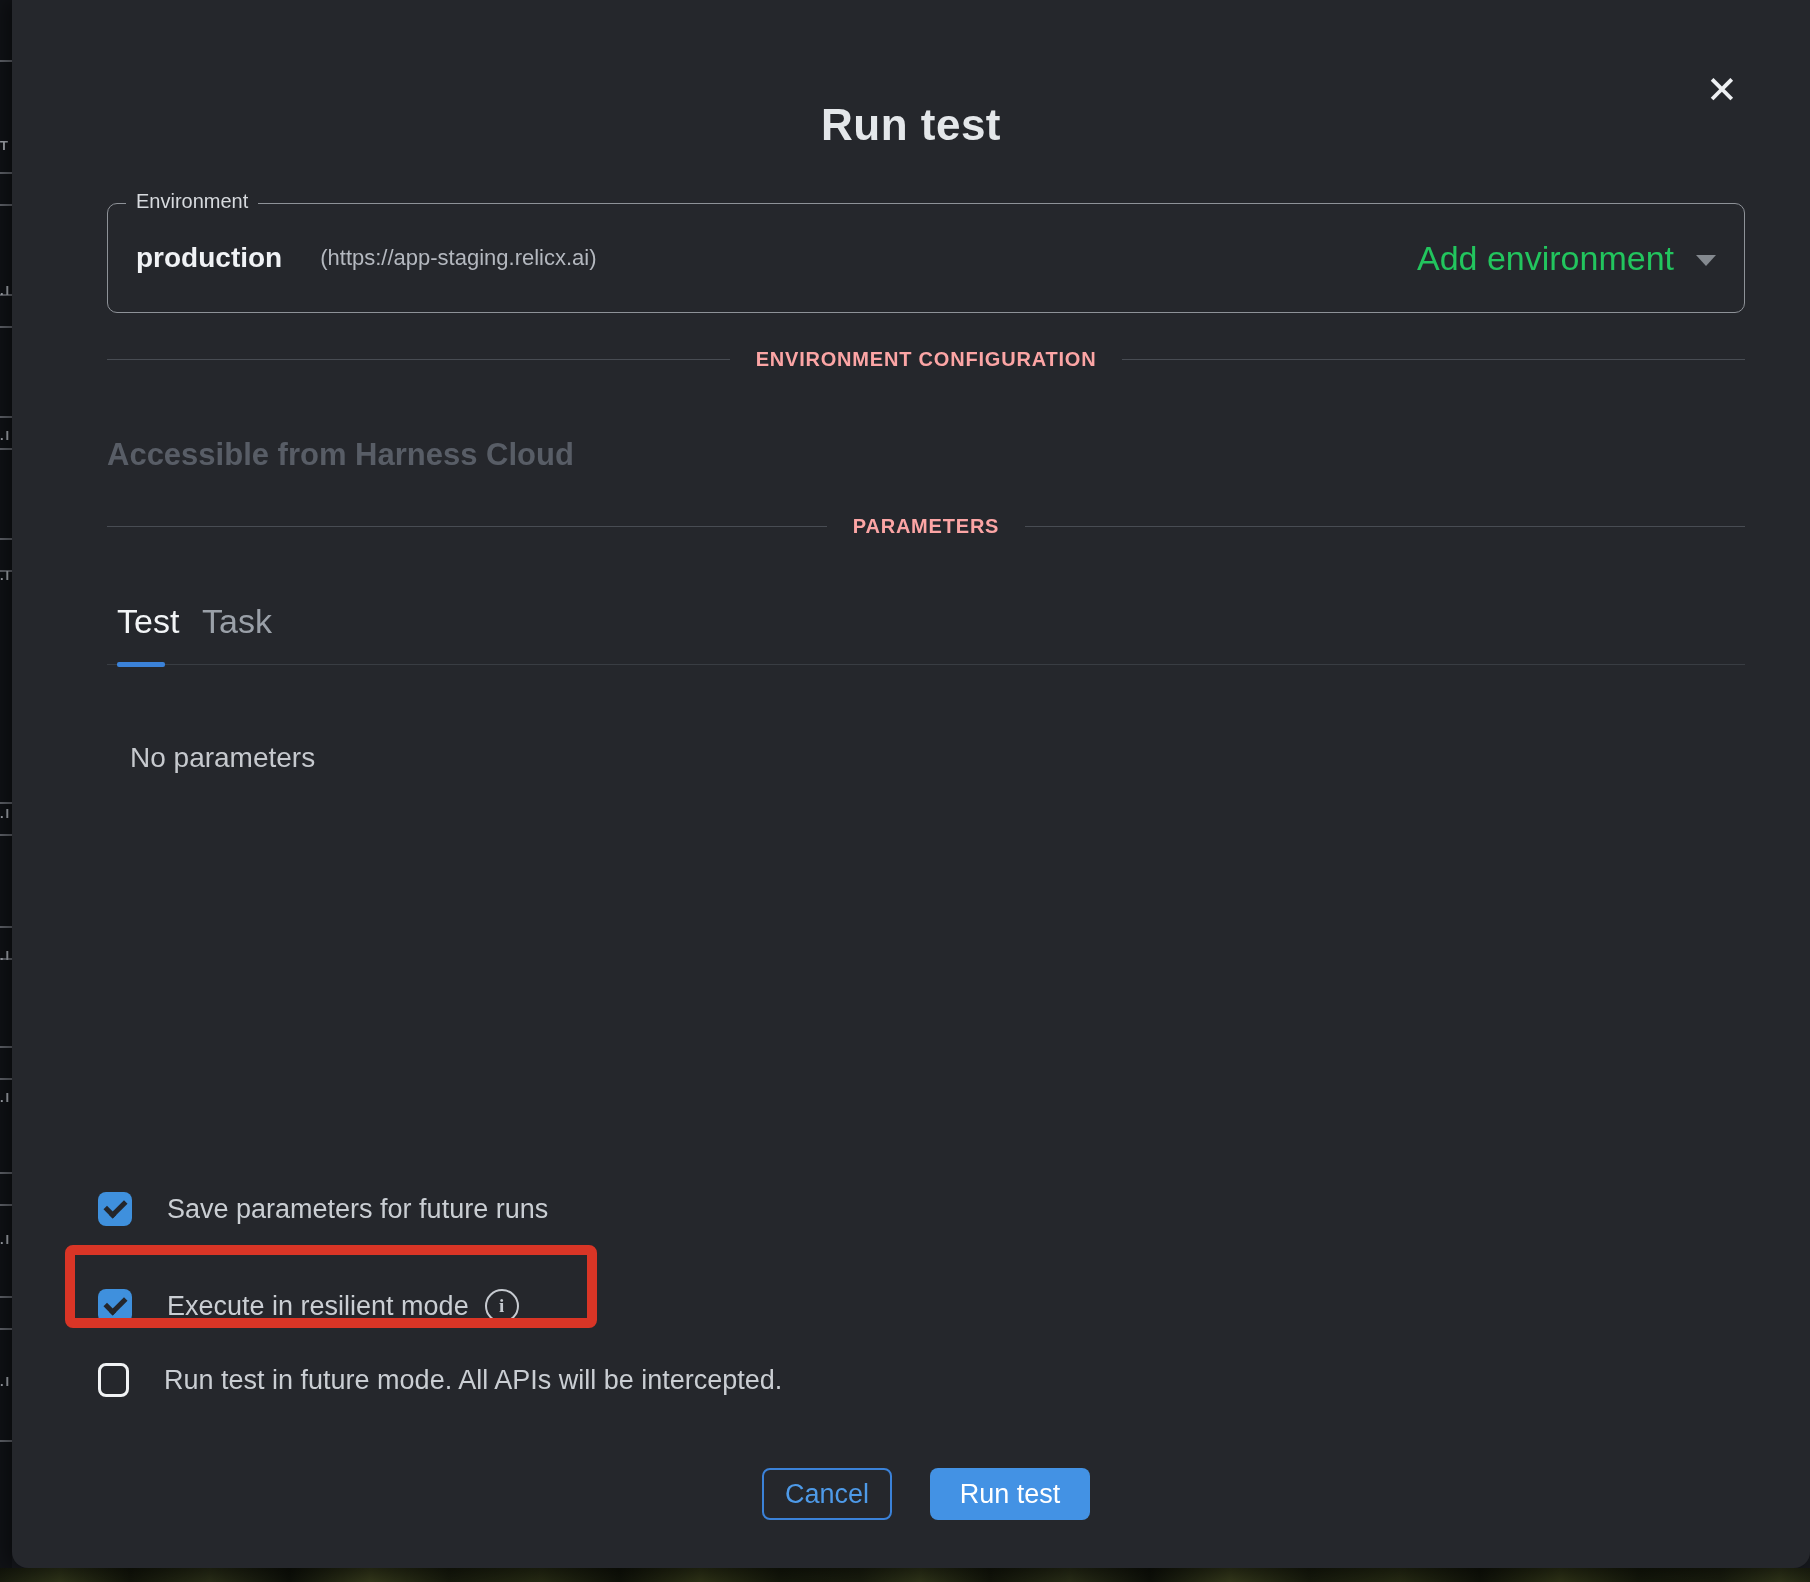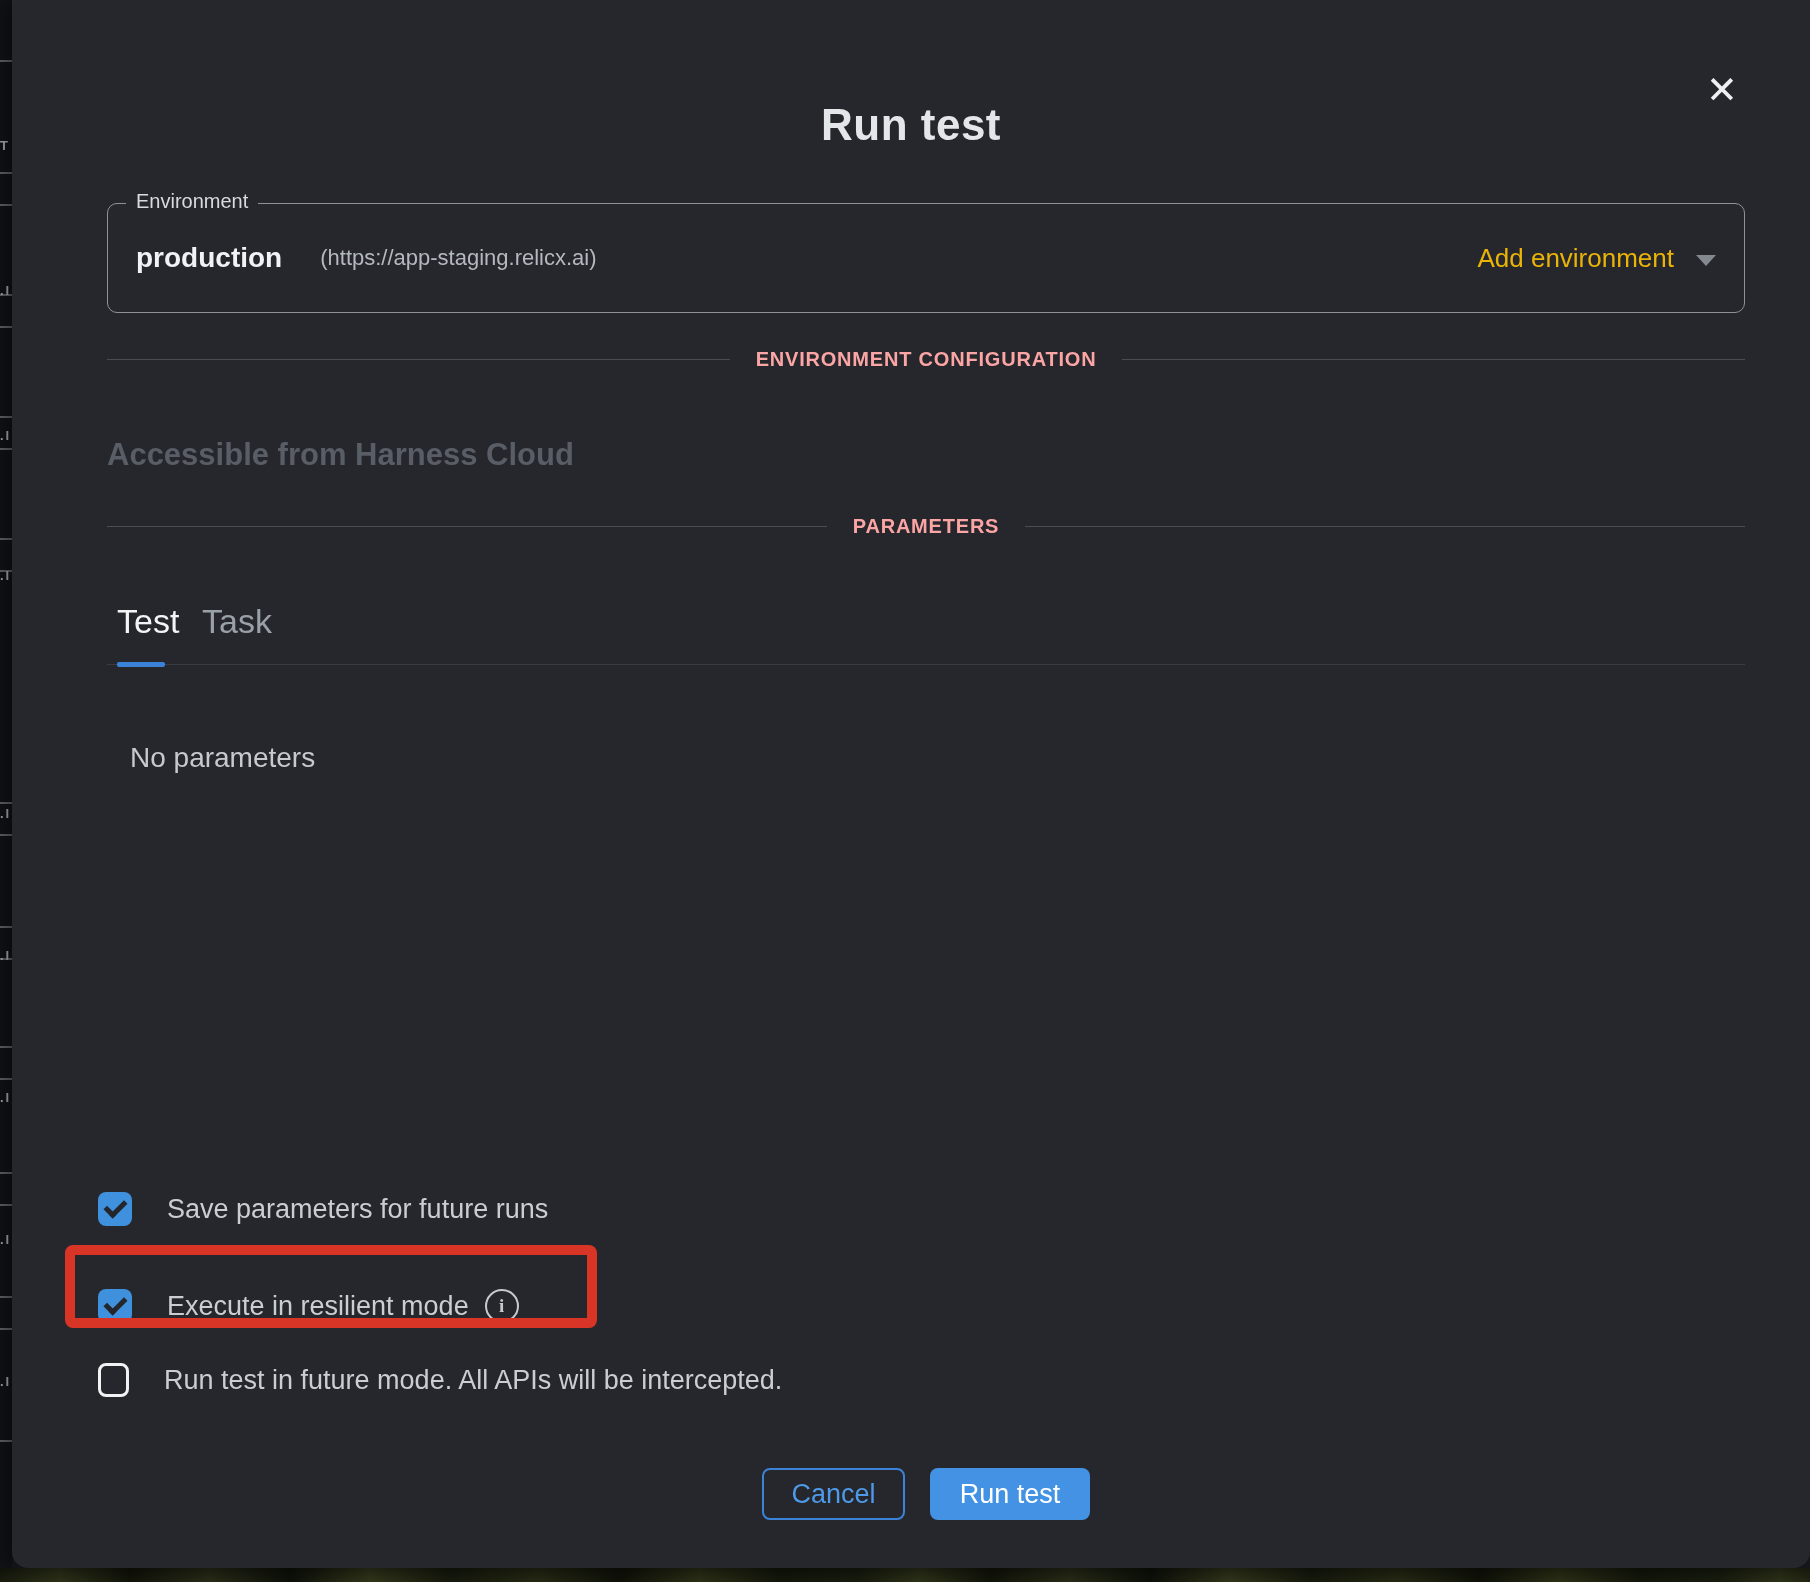--- a/index.html
+++ b/index.html
@@ -45,21 +45,21 @@
   }
   .env-row{
     position:absolute;left:28px;right:28px;top:0;height:100%;
     display:flex;align-items:center;gap:20px;
   }
   .env-name{font-size:28px;font-weight:700;color:#f0f2f5;}
   .env-url{font-size:22px;color:#b4b8bf;margin-left:18px;}
   .env-add{
     margin-left:auto;display:flex;align-items:center;cursor:pointer;
   }
-  .env-add-label{font-size:26px;color:#eab308;}
+  .env-add-label{font-size:34px;color:#22c55e;}
   .caret-down{
     width:0;height:0;margin-left:22px;margin-top:4px;
     border-left:10px solid transparent;border-right:10px solid transparent;
     border-top:11px solid #84898f;
   }
   
   .section-header{
     position:absolute;left:95px;width:1638px;display:flex;align-items:center;gap:26px;
   }
   .section-header .rule{flex:1;height:1.5px;background:#484c53;}
@@ -120,21 +120,21 @@
     border:10px solid #d93526;border-radius:8px;box-sizing:border-box;
     pointer-events:none;z-index:5;
   }
   
   .btn{
     position:absolute;top:1468px;height:52px;border-radius:8px;box-sizing:border-box;
     display:flex;align-items:center;justify-content:center;
     font-size:27px;cursor:pointer;
   }
   .btn-cancel{
-    left:750px;width:143px;background:transparent;
+    left:750px;width:130px;background:transparent;
     border:2px solid #3b82d9;color:#4e9ae8;
   }
   .btn-run{
     left:918px;width:160px;background:#4392e4;color:#ffffff;font-weight:500;
   }
   
   .photo-strip{
     position:absolute;left:0;top:1568px;width:1810px;height:14px;z-index:3;
     background:
       linear-gradient(0deg, rgba(0,0,0,.15), rgba(0,0,0,.45)),

